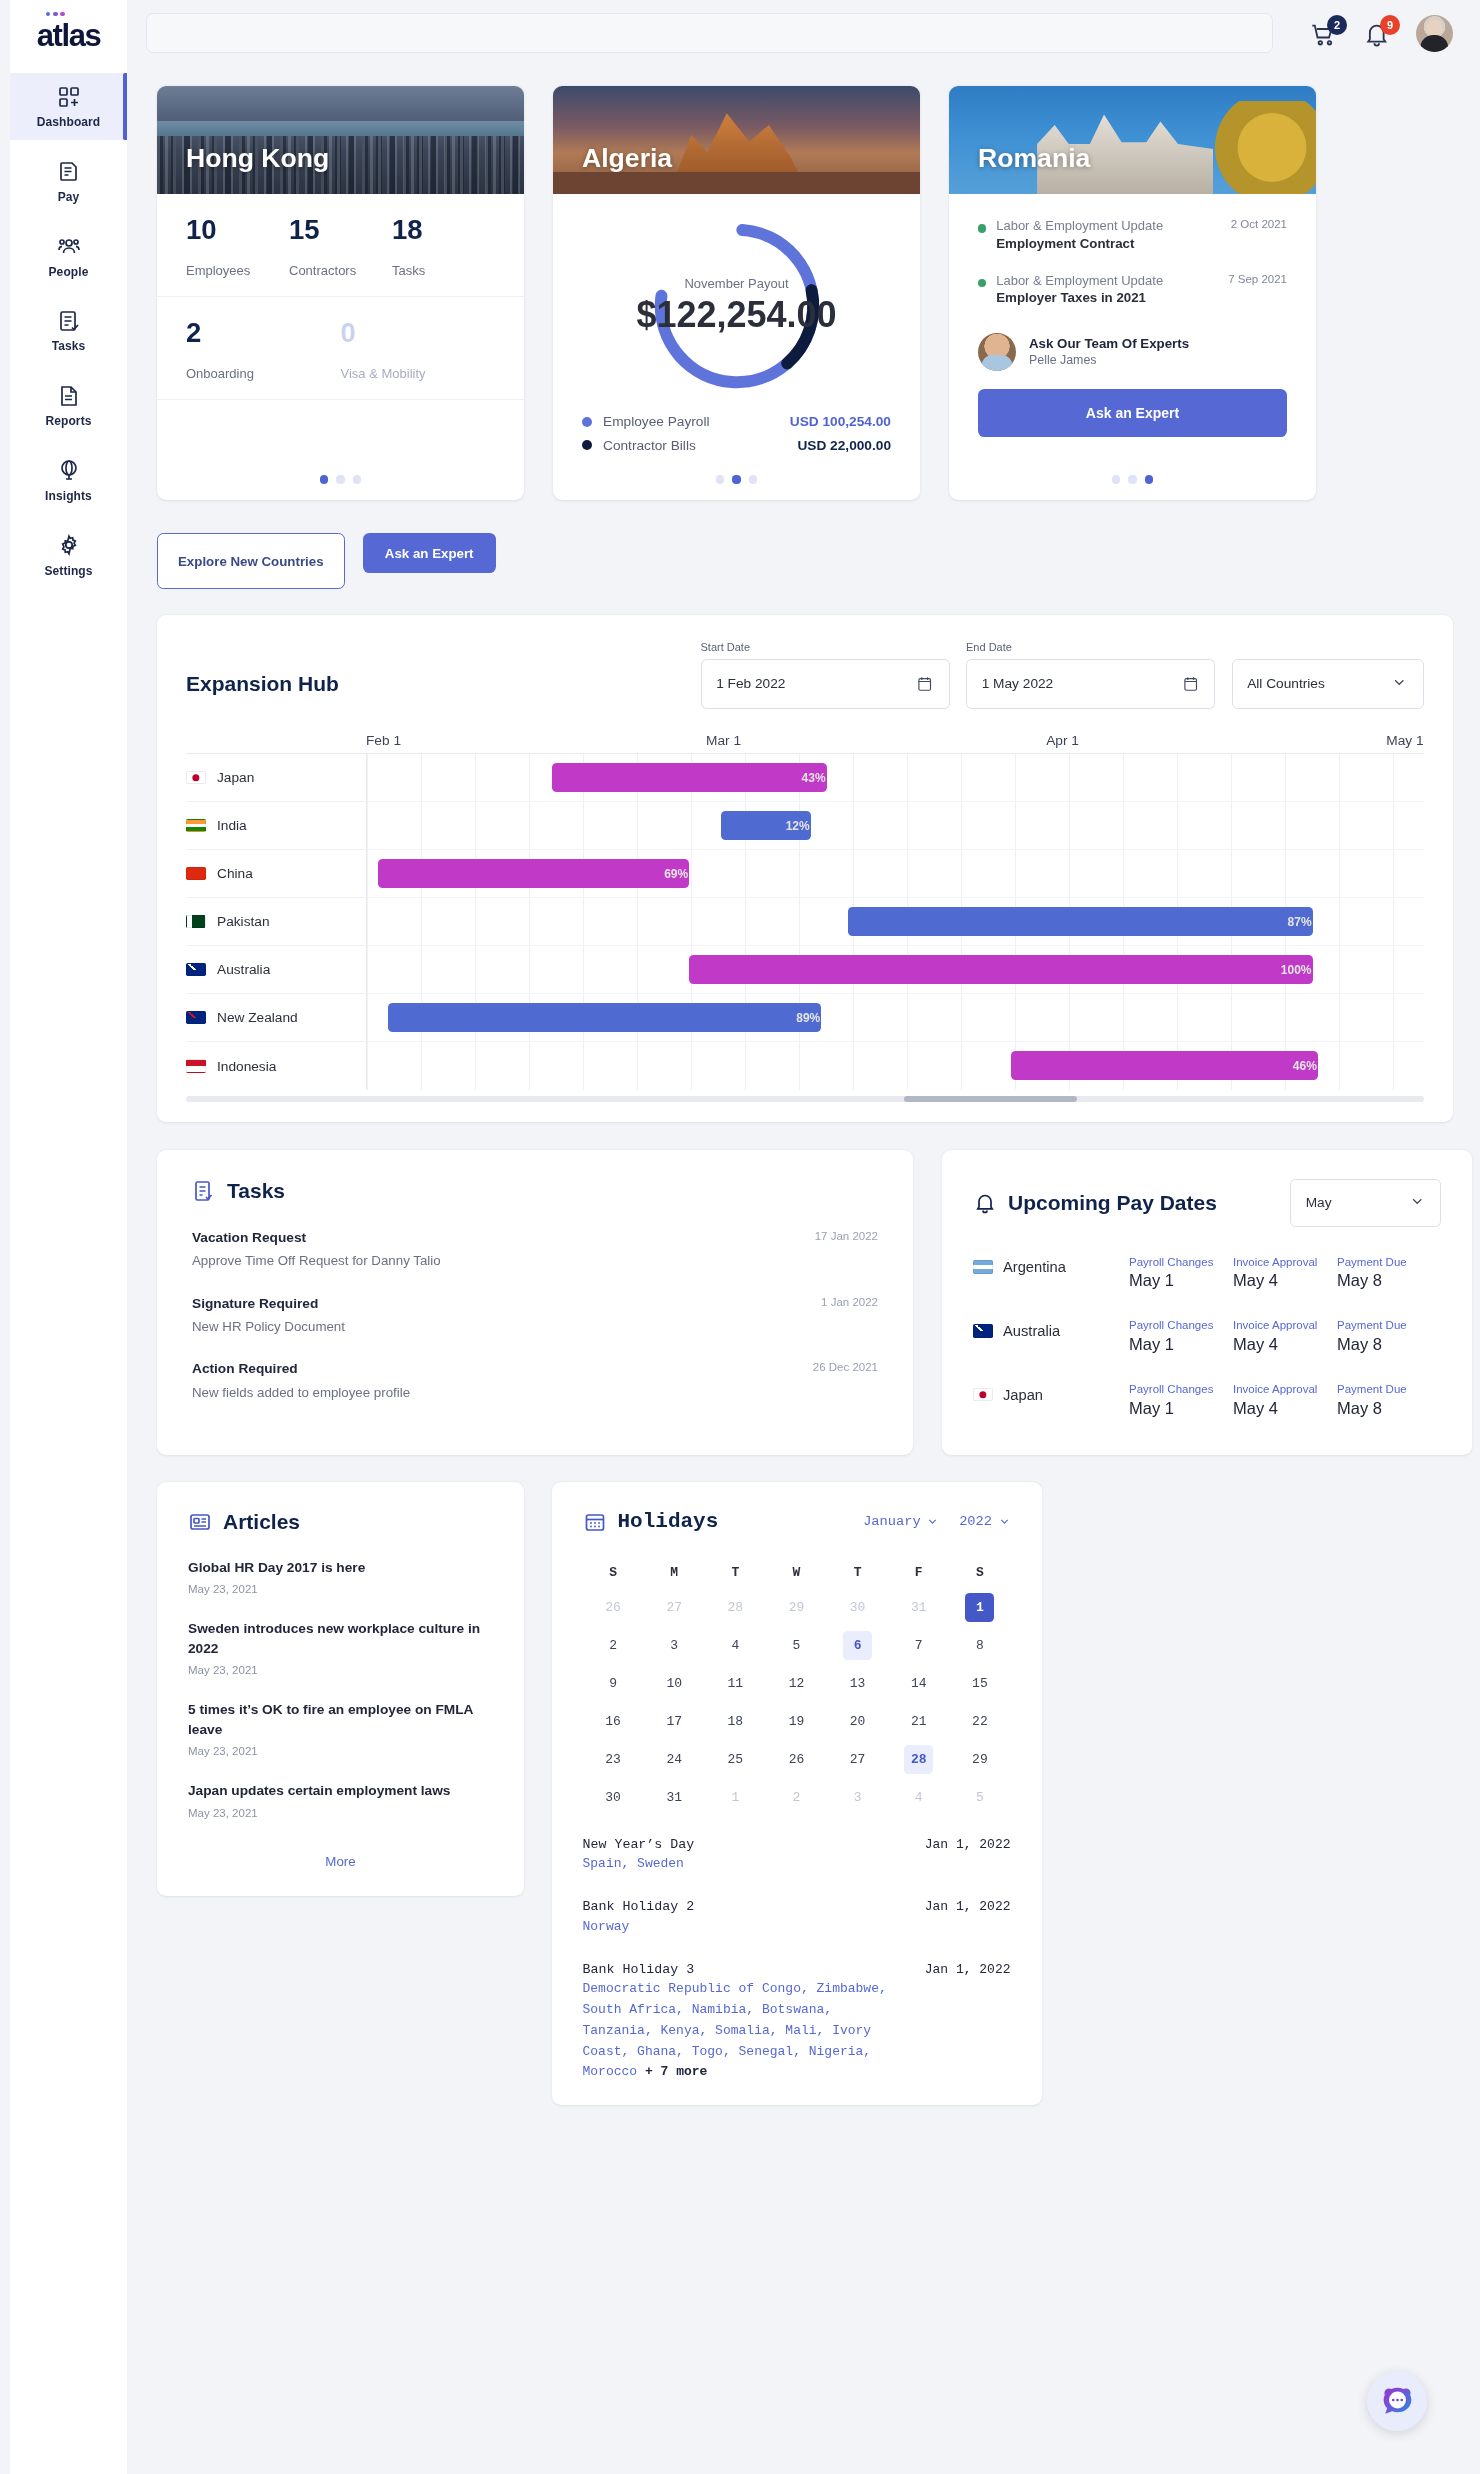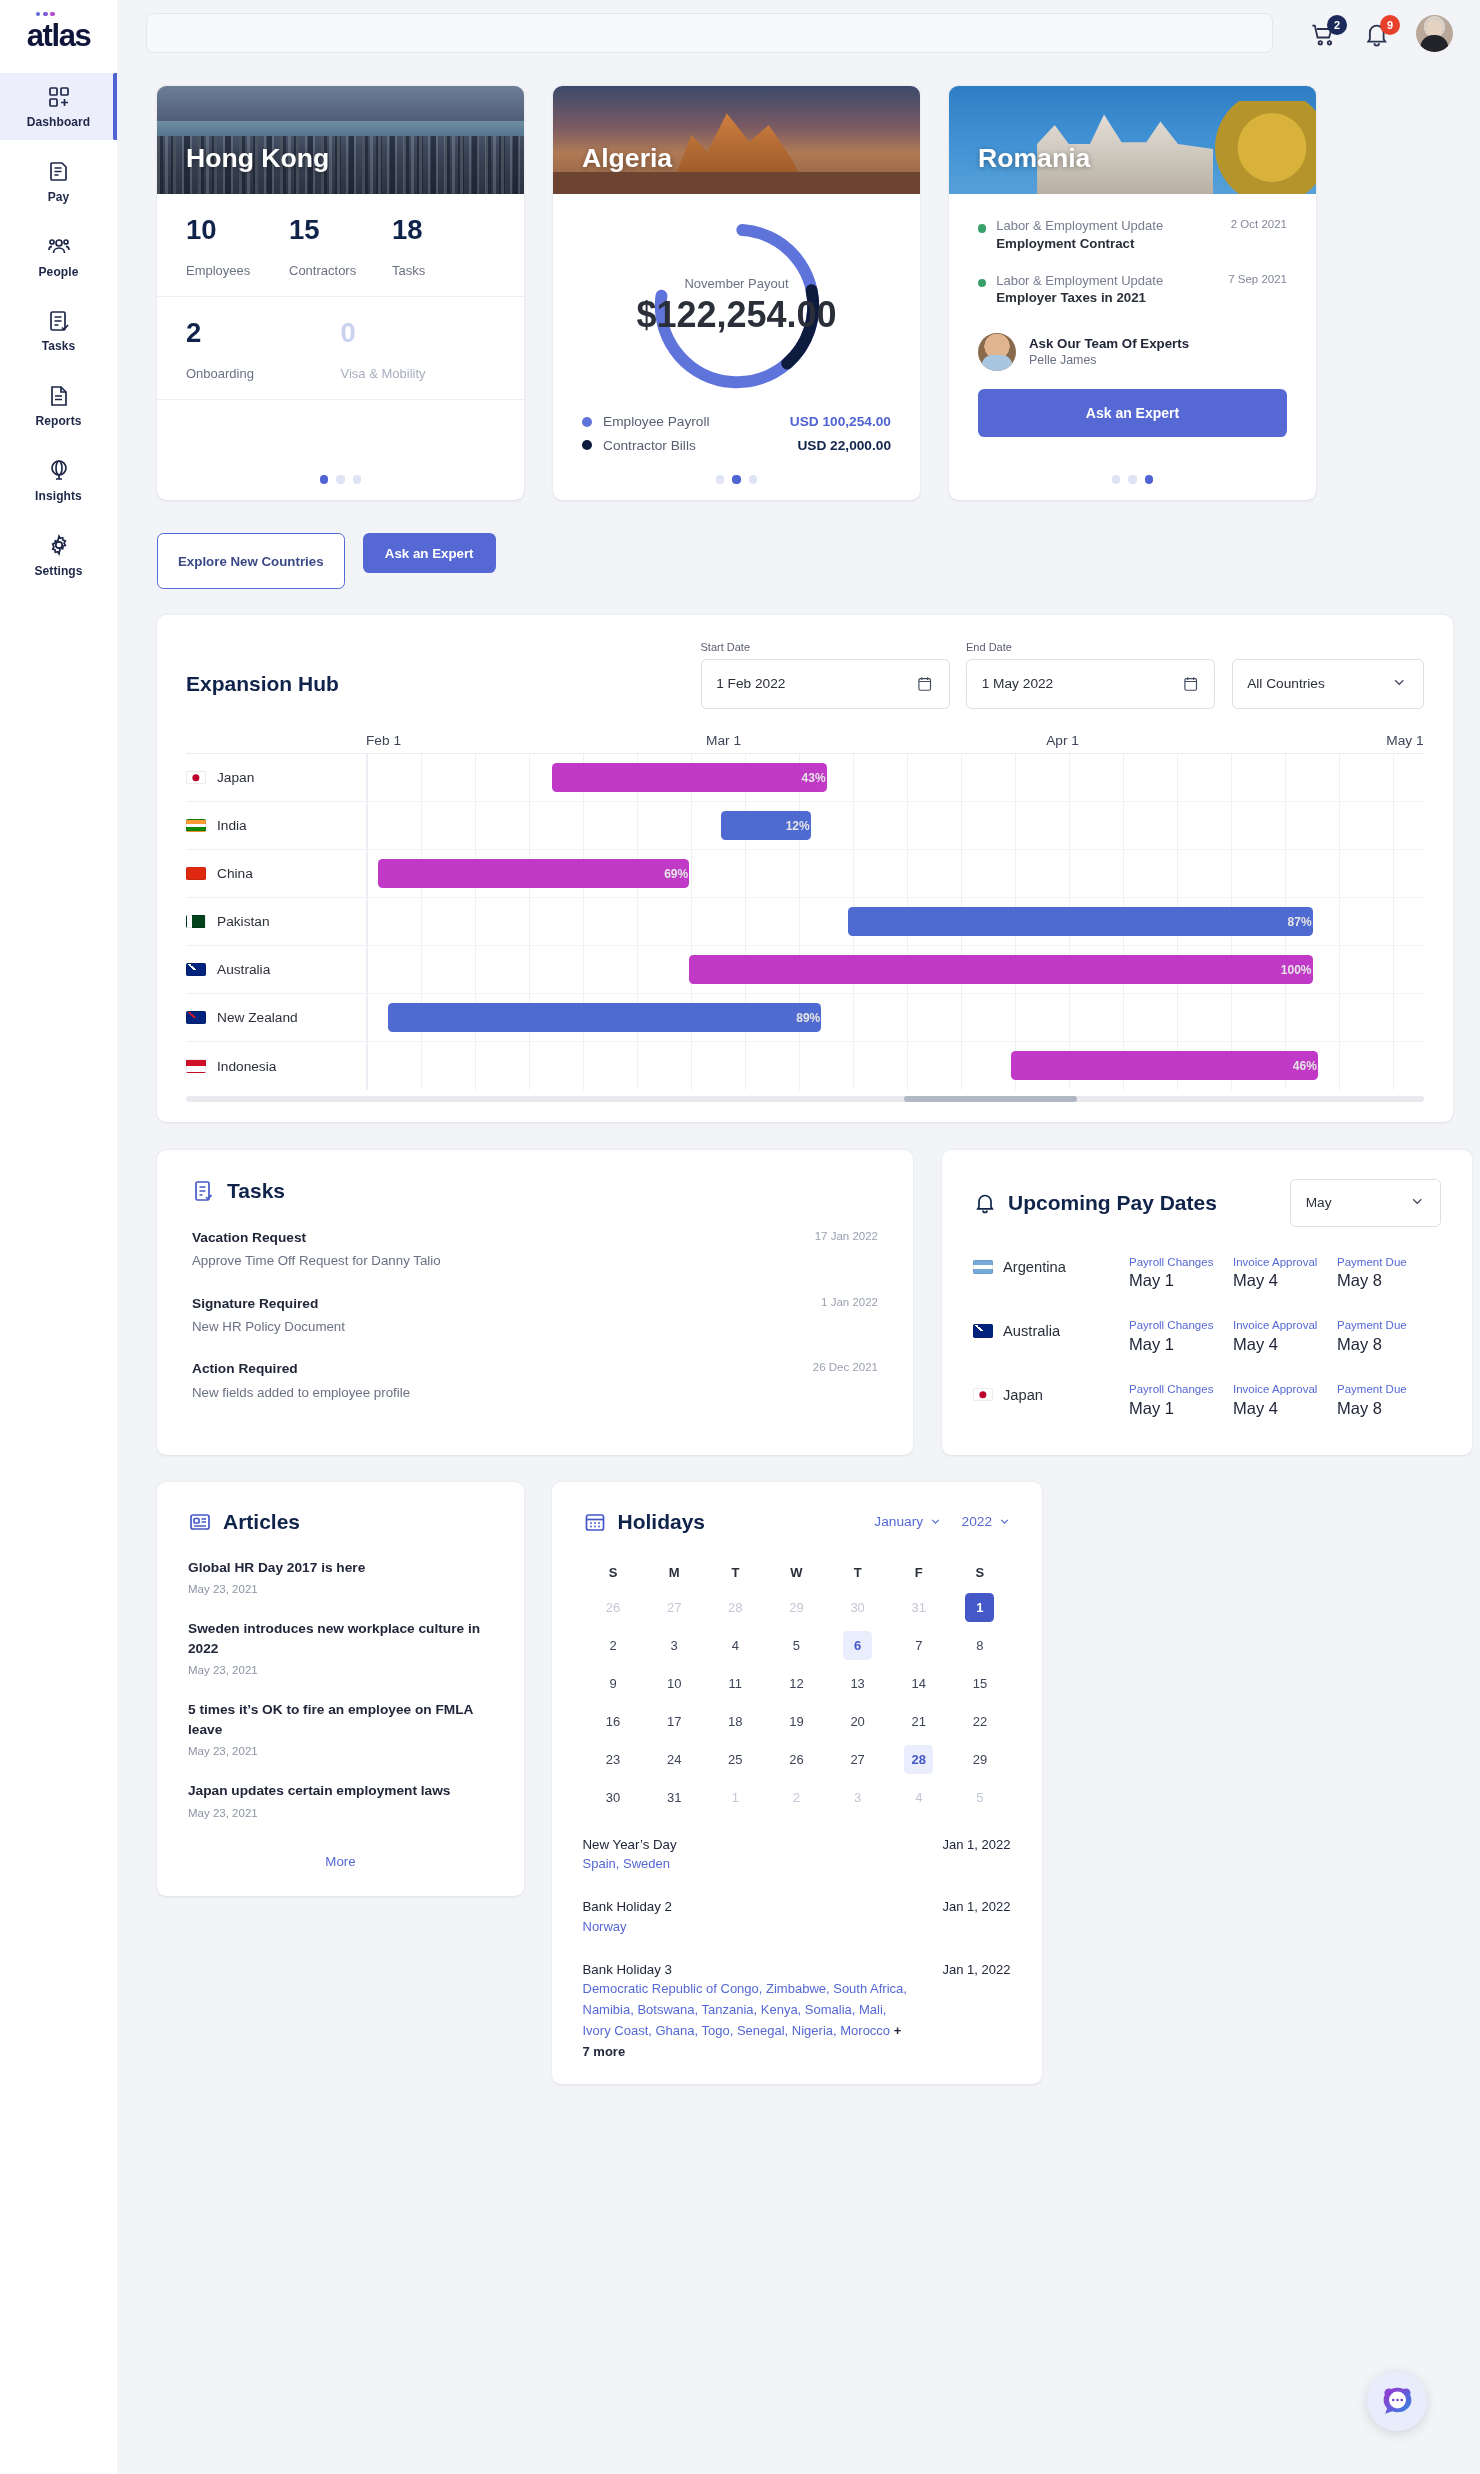--- a/index.html
+++ b/index.html
@@ -6,21 +6,21 @@
   html, body {
     width: 1480px; height: 2475px;
     font-family: "Liberation Sans", sans-serif;
     background: #f3f4f7;
     overflow: hidden;
   }
   body { position: relative; }
 
   
   .sidebar {
-    position: absolute; left: 0; top: 0;
+    position: absolute; left: 10px; top: 0;
     width: 117px; height: 2475px;
     background: #ffffff;
     display: flex; flex-direction: column; align-items: center;
     z-index: 5;
   }
   .logo-wrap { margin-top: 20px; margin-bottom: 22px; display:flex; justify-content:center; width:100%; }
   .logo { position: relative; }
   .logo-text {
     font-size: 31px; font-weight: 800; color: #10163a;
     letter-spacing: -1.4px; line-height: 1;
@@ -307,21 +307,21 @@
 
   
   .bot-row { display:flex; gap: 27.5px; margin-top: 27.5px; align-items:flex-start; }
   .articles { flex: 0 0 367px; padding: 27.5px 31px 27.5px; }
   .art { margin-top: 24px; }
   .art:first-of-type { margin-top: 31px; }
   .art .h { font-size:13.7px; font-weight:700; color:#22263a; line-height:1.45; }
   .art .d { font-size:11.5px; color:#8d93a4; margin-top:5.5px; }
   .more { text-align:center; margin-top:35px; color:#5568d3; font-size:13.3px; cursor:pointer; }
 
-  .holidays { flex: 0 0 490px; padding: 27.5px 31px 22px; }
+  .holidays { flex: 0 0 490px; padding: 27.5px 31px 22px; font-family: Liberation Mono, monospace; }
   .hol-head { display:flex; align-items:center; }
   .hol-sel { margin-left:auto; display:flex; gap: 20px; }
   .hol-sel span { color:#5568d3; font-size:13.7px; cursor:pointer; display:flex; align-items:center; gap:5.5px; }
   .cal-grid { margin-top: 22px; }
   .cal-row { display:flex; }
   .cal-cell {
     flex:1; height: 38px; display:flex; align-items:center; justify-content:center;
     font-size:13px; color:#3d4457;
   }
   .cal-cell.head { font-weight:700; color:#2b2f3a; font-size:13px; height:33px; }

